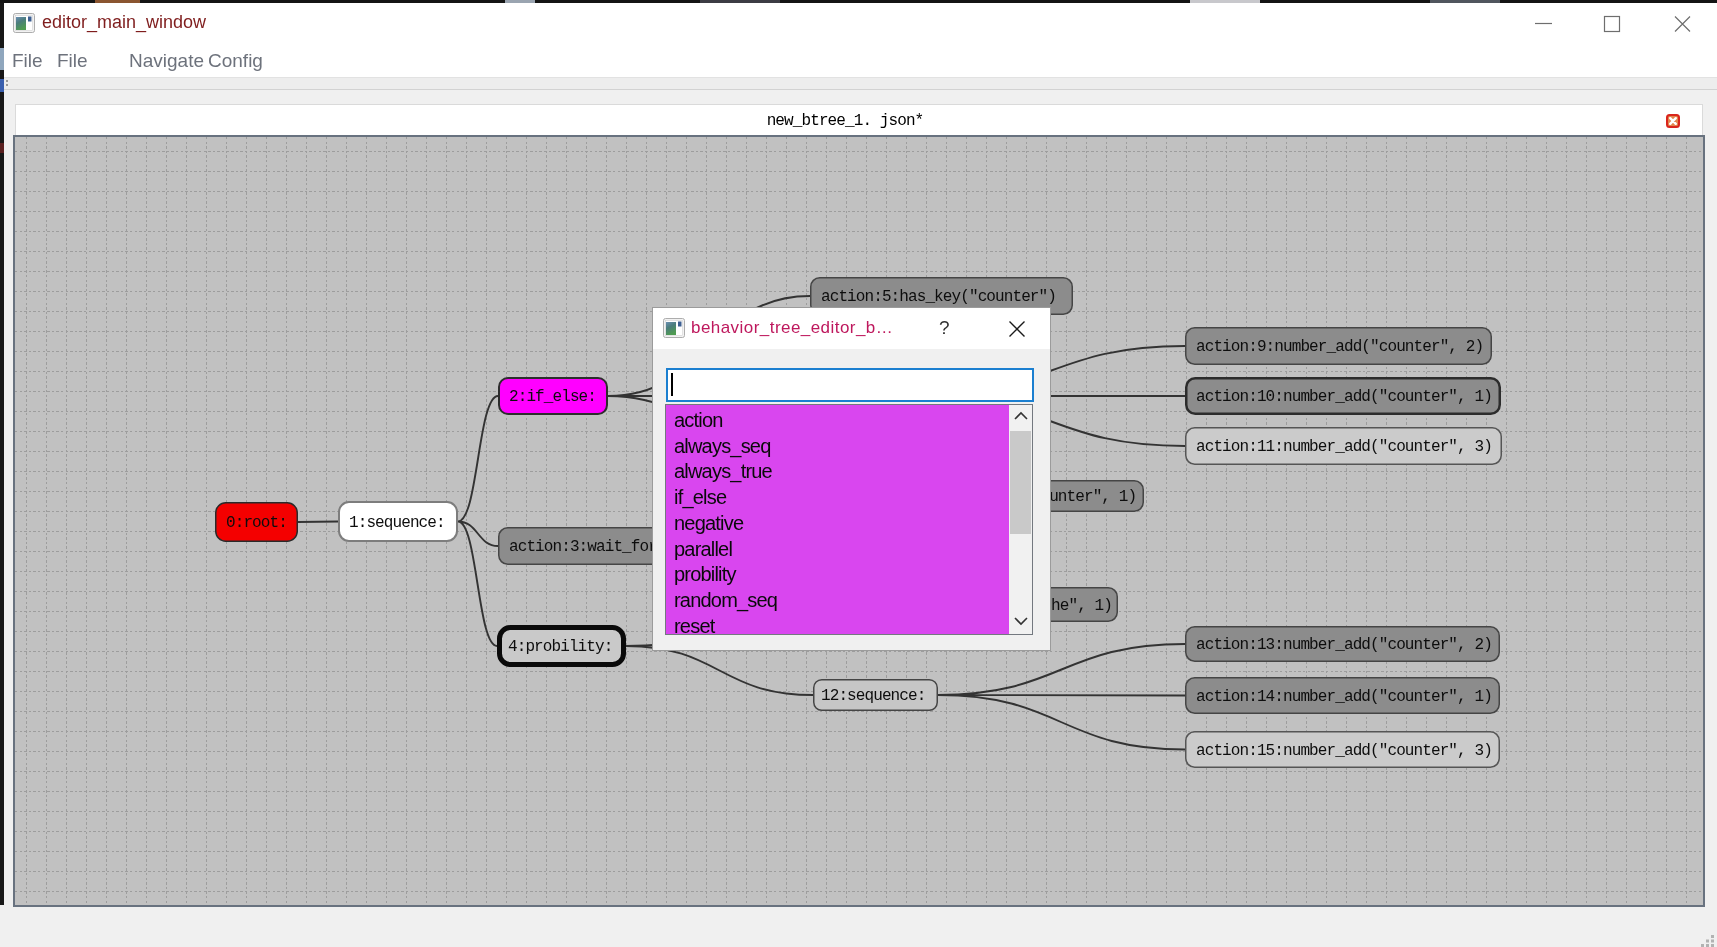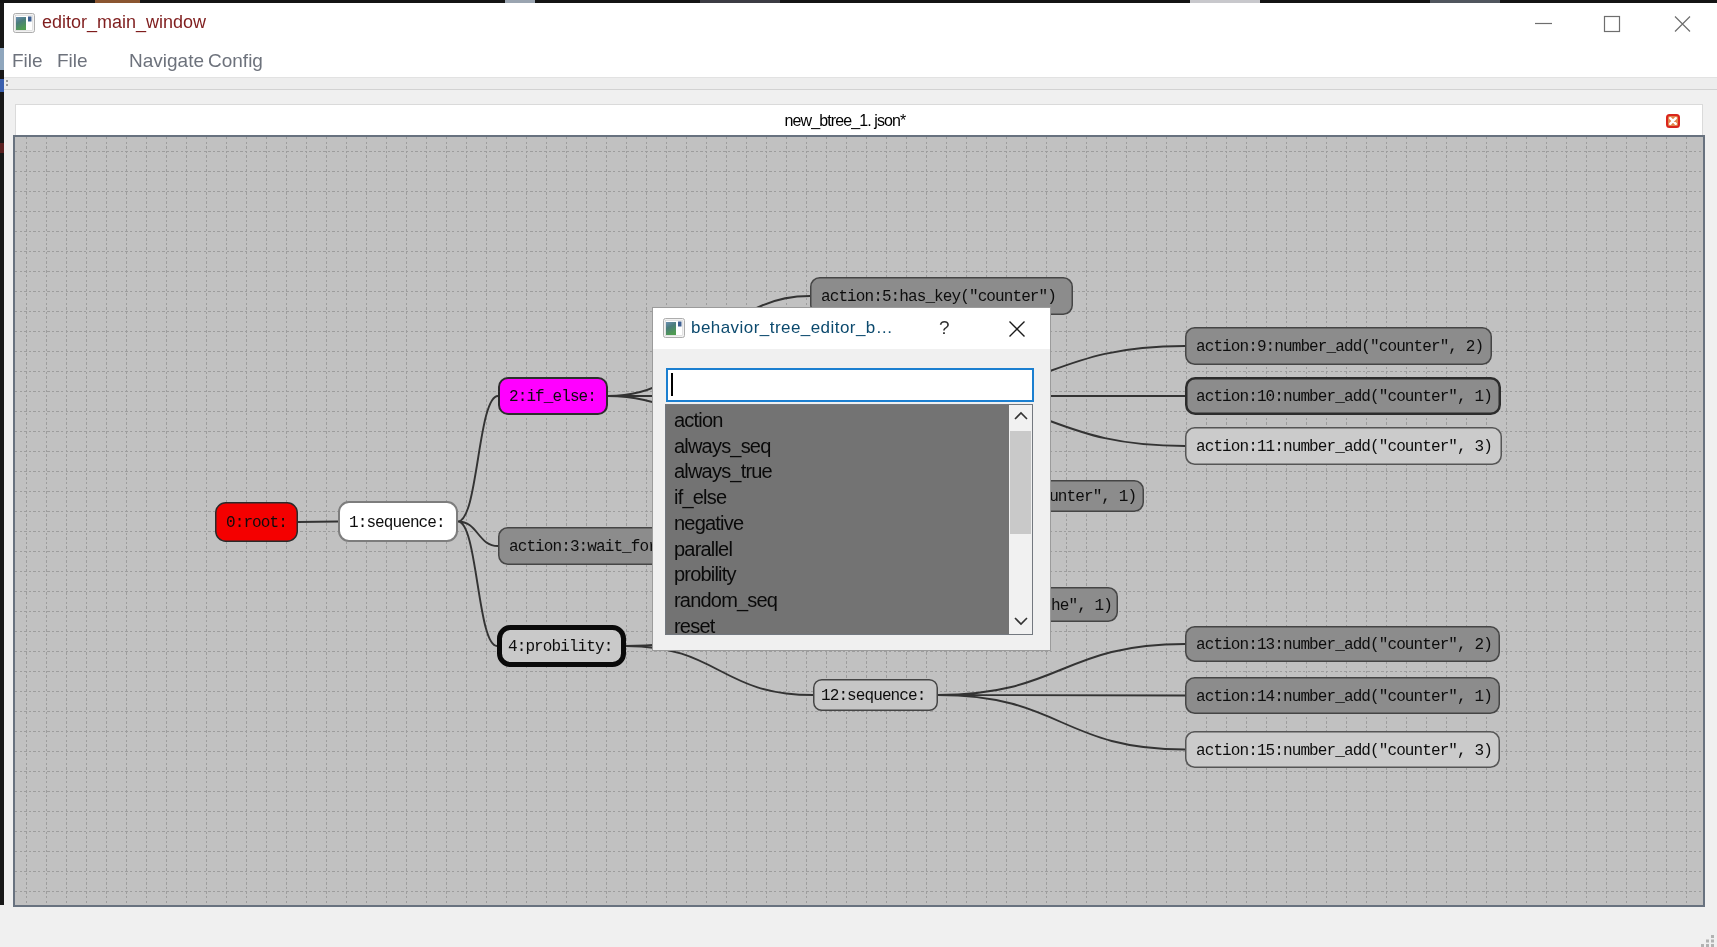--- a/index.html
+++ b/index.html
@@ -47,21 +47,21 @@
     <span class="abs" style="left:129px">Navigate</span>
     <span class="abs" style="left:208px">Config</span>
   </div>
 
 <div class="abs" style="left:4px;top:77px;width:1713px;height:13px;background:#ededed;border-top:1px solid #e2e2e2;border-bottom:1px solid #d2d2d2">
   <div class="abs" style="left:2px;top:2px;width:2px;height:2px;background:#9a9a9a"></div>
   <div class="abs" style="left:2px;top:6px;width:2px;height:2px;background:#9a9a9a"></div>
 </div>
 
 <div class="abs" style="left:15px;top:104px;width:1688px;height:33px;background:#ffffff;border:1px solid #dadada;border-bottom:none"></div>
-<div class="abs" style="left:1px;top:112px;width:1688px;height:20px;text-align:center;font-family:Liberation Sans, sans-serif;font-size:16px;letter-spacing:-0.9px;color:#000">new_btree_1. json*</div>
+<div class="abs" style="left:1px;top:112px;width:1688px;height:20px;text-align:center;font-family:Liberation Mono, monospace;font-size:16px;letter-spacing:-0.9px;color:#000">new_btree_1. json*</div>
 <svg class="abs" style="left:1666px;top:114px" width="14" height="14" viewBox="0 0 14 14">
   <rect x="1" y="1" width="12" height="12" rx="2.5" fill="#e2854e" stroke="#da251c" stroke-width="2"></rect>
   <path d="M4.2 4.2L9.8 9.8M9.8 4.2L4.2 9.8" stroke="#ffffff" stroke-width="2.4" stroke-linecap="round"></path>
 </svg>
 
 <div class="abs" style="left:13px;top:135px;width:1692px;height:772px;border:2px solid #68727f">
 </div>
 <div class="abs" style="left:15px;top:137px;width:1688px;height:768px">
 <svg id="canvas" width="1688" height="768" viewBox="0 0 1688 768">
 <rect x="0" y="0" width="1688" height="768" fill="#c1c1c1"></rect>
@@ -110,29 +110,29 @@
 <rect x="3" y="4" width="10" height="13" fill="url(#gbg10)"></rect>
 <rect x="15" y="3.5" width="3.5" height="5" fill="#3d5f91"></rect>
 <defs>
         <linearGradient id="gbg10" x1="0" y1="0" x2="0.4" y2="1">
 <stop offset="0" stop-color="#6c8fb3"></stop>
           <stop offset="0.45" stop-color="#4b7d7c"></stop>
           <stop offset="1" stop-color="#4f9b52"></stop>
 </linearGradient>
       </defs>
     </svg>
-  <div class="abs" style="left:38px;top:10px;font-size:17px;letter-spacing:0.45px;color:#0c4a6e">behavior_tree_editor_b…</div>
+  <div class="abs" style="left:38px;top:10px;font-size:17px;letter-spacing:0.45px;color:#be185d">behavior_tree_editor_b…</div>
   <div class="abs" style="left:286px;top:9px;font-size:19px;color:#333">?</div>
   <svg class="abs" style="left:355px;top:12px" width="18" height="18" viewBox="0 0 18 18">
     <path d="M1.5 1.5L16.5 16.5M16.5 1.5L1.5 16.5" stroke="#1a1a1a" stroke-width="1.4" fill="none"></path>
   </svg>
   <div class="abs" style="left:13px;top:60px;width:368px;height:34px;background:#fff;border:2px solid #1b7fd0">
     <div class="abs" style="left:3px;top:3px;width:2px;height:23px;background:#000"></div>
   </div>
-  <div class="abs" style="left:12px;top:96px;width:368px;height:231px;background:#737373;border:1px solid #73787f;overflow:hidden;font-size:20px;letter-spacing:-0.8px;color:#0a0a0a">
+  <div class="abs" style="left:12px;top:96px;width:368px;height:231px;background:#d946ef;border:1px solid #73787f;overflow:hidden;font-size:20px;letter-spacing:-0.8px;color:#0a0a0a">
     <div style="padding:3px 0 0 8px;line-height:25.7px">action<br>always_seq<br>always_true<br>if_else<br>negative<br>parallel<br>probility<br>random_seq<br>reset</div>
 
     <div class="abs" style="right:0;top:0;width:23px;height:229px;background:#f1f1f1"></div>
     <div class="abs" style="right:0;top:26px;width:23px;height:177px;background:#f1f1f1"></div>
     <div class="abs" style="right:1px;top:26px;width:21px;height:103px;background:#c9c9c9"></div>
     <svg class="abs" style="right:3px;top:5px" width="16" height="12" viewBox="0 0 16 12">
         <path d="M2 9L8 3L14 9" stroke="#333" stroke-width="1.6" fill="none"></path>
       </svg>
     <svg class="abs" style="right:3px;top:210px" width="16" height="12" viewBox="0 0 16 12">
         <path d="M2 3L8 9L14 3" stroke="#333" stroke-width="1.6" fill="none"></path>

